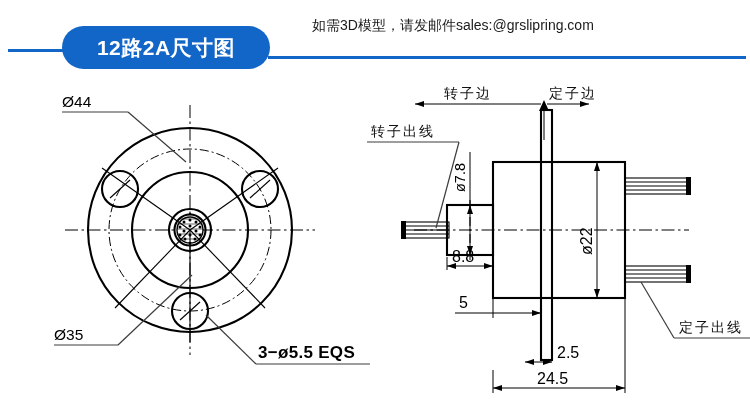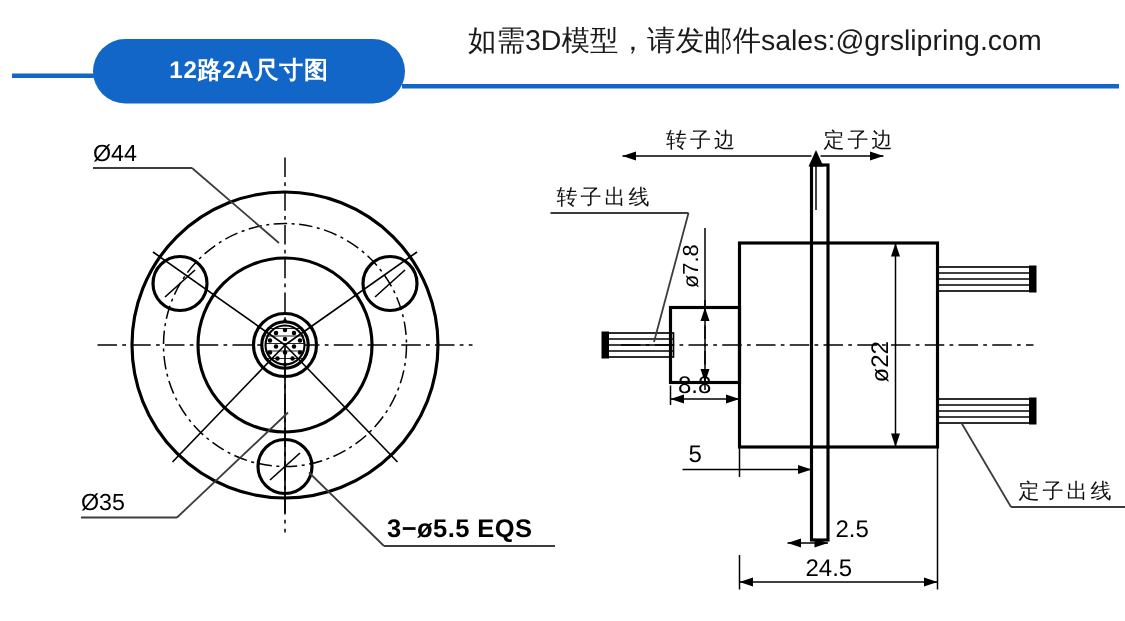--- a/index.html
+++ b/index.html
@@ -33,29 +33,29 @@
   }
   #title-badge {
     position: absolute; left: 62px; top: 26px;
     width: 208px; height: 43px;
     background: #1266c8;
     border-radius: 22px;
     display: flex; align-items: center; justify-content: center;
   }
   #title-badge-label {
     color: #ffffff;
-    font-size: 16px;
+    font-size: 21px;
     font-weight: bold;
     letter-spacing: 0.5px;
     line-height: 1;
     white-space: nowrap;
   }
   #header-note {
     position: absolute; left: 312px; top: 18px;
-    font-size: 19px;
+    font-size: 14px;
     color: #1a1a1a;
     white-space: nowrap;
     line-height: 1;
   }
 
   
   #drawings {
     position: absolute; left: 0; top: 70px;
     width: 750px; height: 344px;
   }

